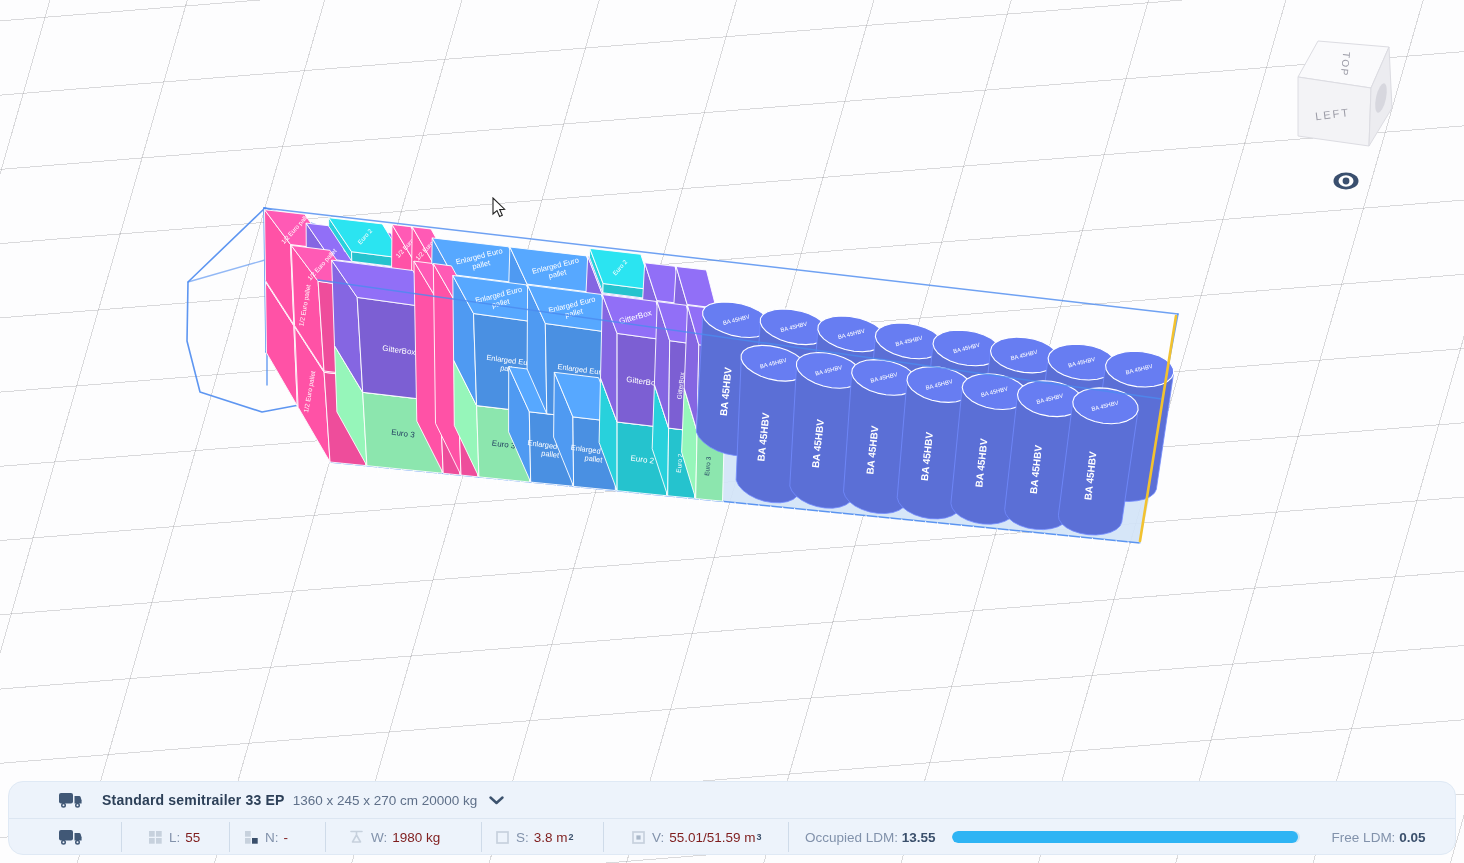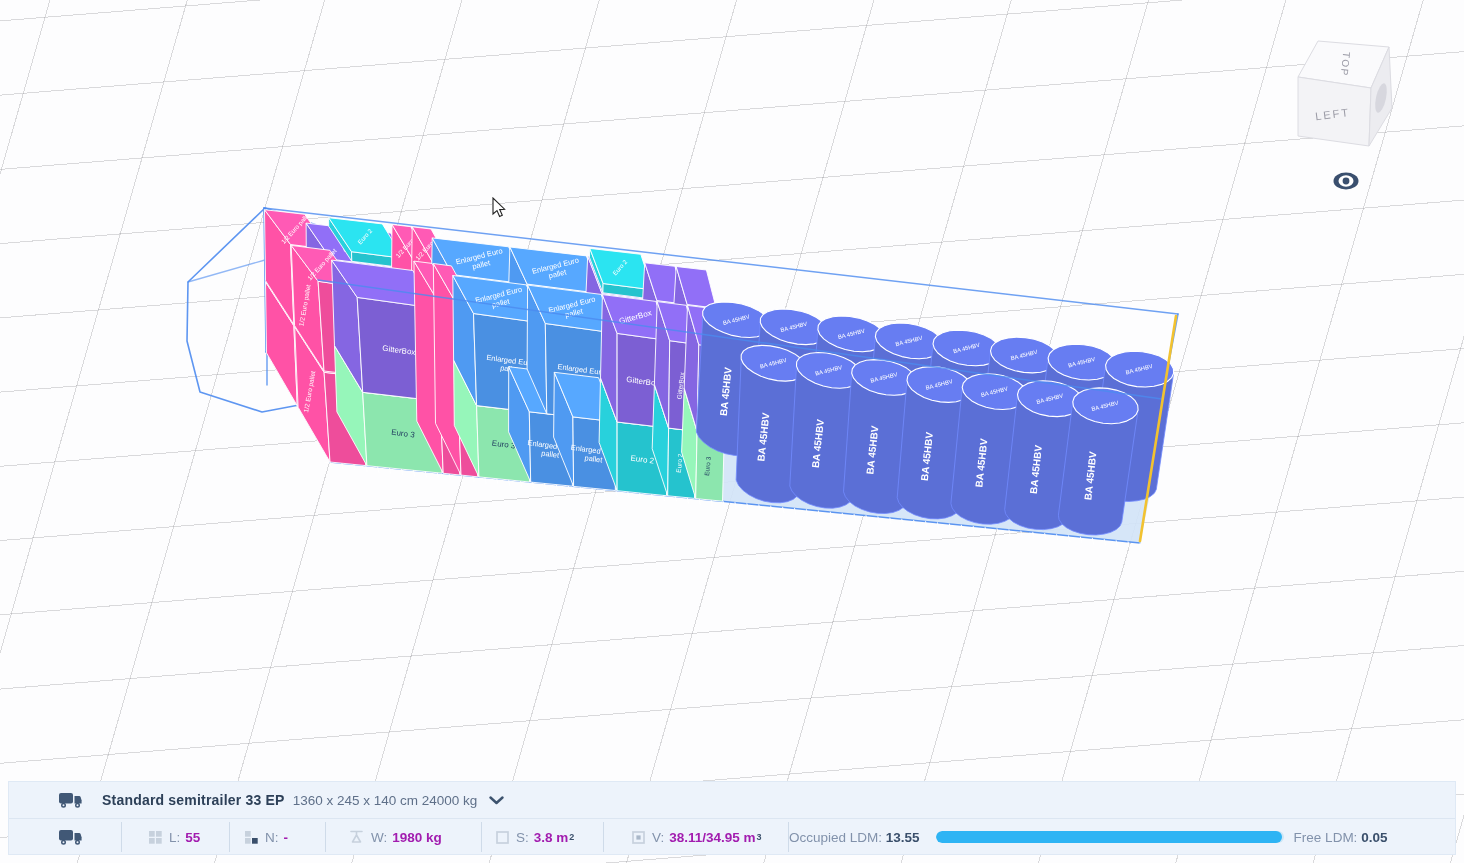--- a/index.html
+++ b/index.html
@@ -7,30 +7,30 @@
   .app{position:relative;width:1464px;height:863px;overflow:hidden;}
   .viewport{position:absolute;inset:0;background:#fdfdfe;overflow:hidden;}
   .grid-layer{position:absolute;inset:-30%;pointer-events:none;}
   .grid-a{background:repeating-linear-gradient(to bottom, rgba(125,125,130,.28) 0 1px, transparent 1px 74px);transform:rotate(-4.6deg);}
   .grid-b{background:repeating-linear-gradient(to right, rgba(125,125,130,.28) 0 1px, transparent 1px 132px);transform:rotate(16deg);}
   #scene{position:absolute;left:0;top:0;}
   .viewcube{position:absolute;left:1288px;top:36px;width:112px;height:118px;cursor:pointer;}
   .eye-btn{position:absolute;left:1332px;top:168px;width:28px;height:26px;cursor:pointer;}
   .cursor{position:absolute;left:492px;top:197px;}
   
-  .panel{position:absolute;left:8px;right:8px;bottom:8px;height:74px;background:#edf3fb;border:1px solid #dfe9f5;border-radius:0;box-sizing:border-box;}
+  .panel{position:absolute;left:8px;right:8px;bottom:8px;height:74px;background:#edf3fb;border:1px solid #dfe9f5;border-radius:15px;box-sizing:border-box;}
   .vrow{height:36px;display:flex;align-items:center;border-bottom:1px solid #dce6f2;padding-left:50px;cursor:pointer;}
   .srow{height:36px;display:flex;align-items:center;padding-left:50px;white-space:nowrap;}
   .vtitle{margin-left:17px;font-size:14px;font-weight:bold;color:#2d4058;letter-spacing:.2px;}
   .vspecs{margin-left:8px;font-size:13.5px;color:#5f7089;}
   .chev{margin-left:12px;}
   .vdiv{width:1px;background:#cfdbe9;align-self:stretch;margin:3px 0;}
   .stat{display:flex;align-items:center;font-size:13.5px;color:#8292ab;}
   .stat .ic{margin-right:7px;display:flex;}
-  .stat b{color:#a21caf;margin-left:5px;font-weight:bold;}
+  .stat b{color:#7f1d1d;margin-left:5px;font-weight:normal;}
   .stat sup{color:#3a4f6b;font-size:9px;font-weight:bold;margin-left:1px;}
   .ldm{font-size:13.5px;color:#8292ab;}
   .ldm b{color:#3a4f6b;}
   .pbar{width:348px;height:12px;border-radius:7px;background:#cde6f6;margin-left:16px;overflow:hidden;}
   .pfill{height:100%;border-radius:7px;}
 </style>
 </head>
 <body>
 
 <div class="app">
@@ -349,21 +349,21 @@
     <div class="vrow">
       <svg width="26" height="18" viewBox="0 0 26 18">
         <rect x="0" y="2" width="14" height="10.5" rx="2" fill="#415876"></rect>
         <path d="M15.5,5 h4.6 a1.6,1.6 0 0 1 1.5,1.1 l1,3.1 v3.3 h-7.1 z" fill="#415876"></path>
         <circle cx="4.5" cy="14.2" r="2.5" fill="#415876"></circle>
           <circle cx="4.5" cy="14.2" r="1" fill="#edf3fb"></circle>
         <circle cx="18.5" cy="14.2" r="2.5" fill="#415876"></circle>
           <circle cx="18.5" cy="14.2" r="1" fill="#edf3fb"></circle>
       </svg>
       <span class="vtitle">Standard semitrailer 33 EP</span>
-      <span class="vspecs">1360 x 245 x 140 cm 24000 kg</span>
+      <span class="vspecs">1360 x 245 x 270 cm 20000 kg</span>
       <svg class="chev" width="15" height="9" viewBox="0 0 15 9">
         <polyline points="1.5,1.5 7.5,7 13.5,1.5" fill="none" stroke="#3d536e" stroke-width="2.4" stroke-linecap="round" stroke-linejoin="round"></polyline>
       </svg>
     </div>
     <div class="srow">
       <svg width="26" height="18" viewBox="0 0 26 18">
         <rect x="0" y="2" width="14" height="10.5" rx="2" fill="#415876"></rect>
         <path d="M15.5,5 h4.6 a1.6,1.6 0 0 1 1.5,1.1 l1,3.1 v3.3 h-7.1 z" fill="#415876"></path>
         <circle cx="4.5" cy="14.2" r="2.5" fill="#415876"></circle>
           <circle cx="4.5" cy="14.2" r="1" fill="#edf3fb"></circle>
@@ -423,29 +423,29 @@
       <div class="vdiv" style="margin-left:8px"></div>
 
       <div class="stat" style="margin-left:28px;min-width:148px">
         <span class="ic">
           <svg width="13" height="13" viewBox="0 0 13 13">
               <rect x="1" y="1" width="11" height="11" fill="none" stroke="#c7d1dd" stroke-width="1.7"></rect>
               <rect x="4.4" y="4.4" width="4.2" height="4.2" fill="#aab8c9"></rect>
             </svg>
         </span>
         <span>V:</span>
-          <b>38.11/34.95 m</b>
+          <b>55.01/51.59 m</b>
           <sup>3</sup>
       </div>
       <div class="vdiv" style="margin-left:8px"></div>
 
-      <span class="ldm" style="">
+      <span class="ldm" style="margin-left:16px">
         <span>Occupied LDM:</span> <b>13.55</b>
       </span>
       <div class="pbar">
         <div class="pfill" id="ldm-fill" style="width: 99.6%; background: rgb(46, 180, 244);"></div>
       </div>
-      <span class="ldm" style="margin-left:10px">
+      <span class="ldm" style="margin-left:32px">
         <span>Free LDM:</span> <b>0.05</b>
       </span>
     </div>
   </div>
 </div>
 
 </body></html>

